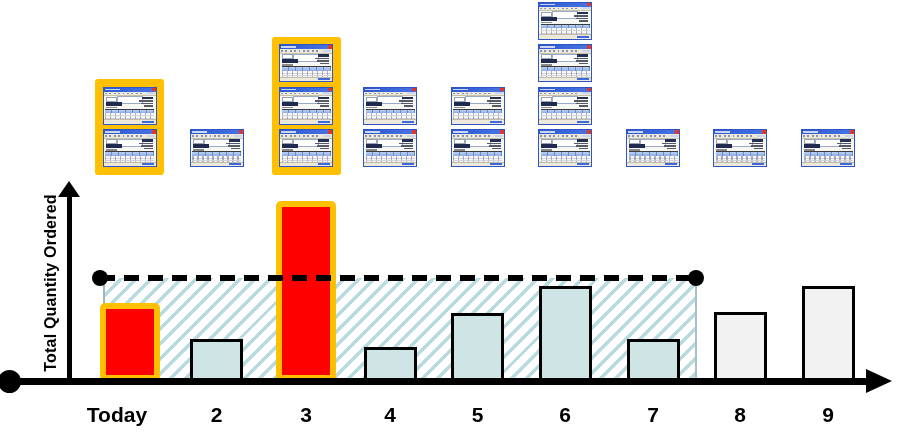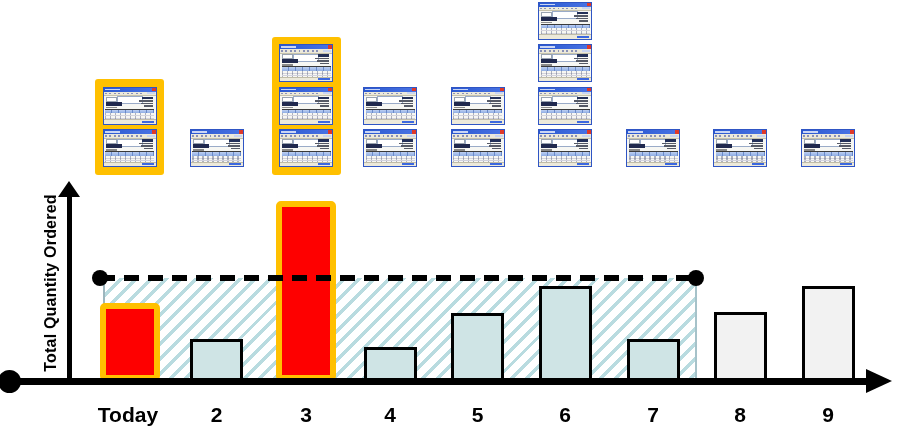--- a/index.html
+++ b/index.html
@@ -426,21 +426,21 @@
     <div class="dash"></div>
     <div class="dot dot-left"></div>
     <div class="dot dot-right"></div>
     <div class="x-axis"></div>
     <div class="x-arrow"></div>
     <div class="origin-dot"></div>
     <div class="y-axis"></div>
     <div class="y-arrow"></div>
     <div class="y-label">Total Quantity Ordered</div>
     <div id="x-labels">
-        <span class="xlab" style="left: 128px;">Today</span>
+        <span class="xlab" style="left: 117px;">Today</span>
         <span class="xlab" style="left: 216.5px;">2</span>
         <span class="xlab" style="left: 306px;">3</span>
         <span class="xlab" style="left: 390px;">4</span>
         <span class="xlab" style="left: 477.5px;">5</span>
         <span class="xlab" style="left: 565px;">6</span>
         <span class="xlab" style="left: 653px;">7</span>
         <span class="xlab" style="left: 740px;">8</span>
         <span class="xlab" style="left: 828px;">9</span>
       </div>
   </div>

